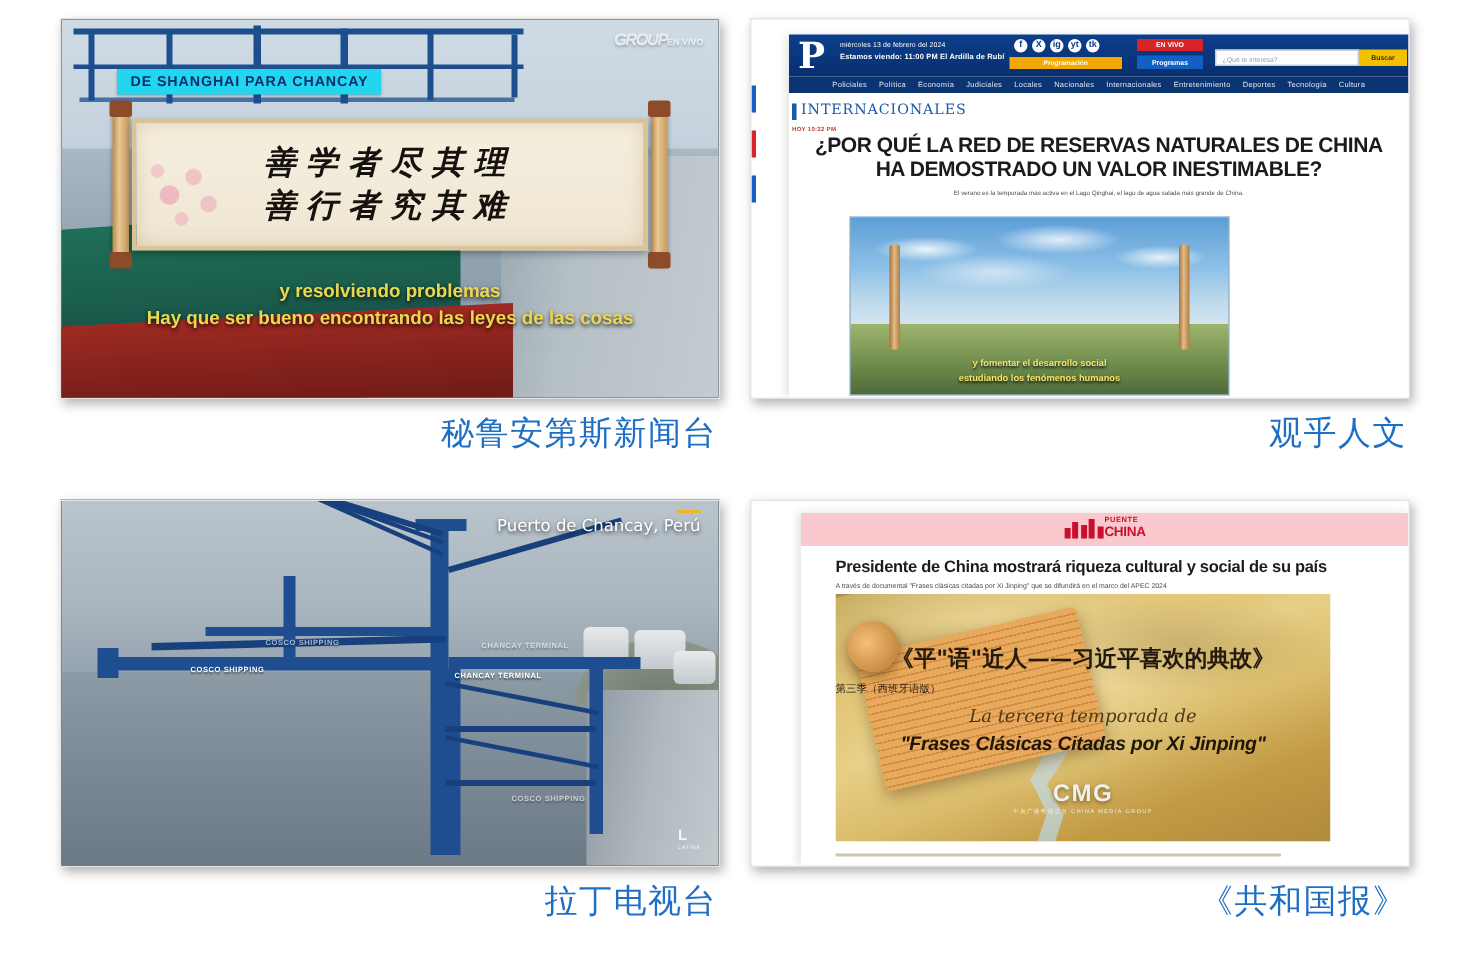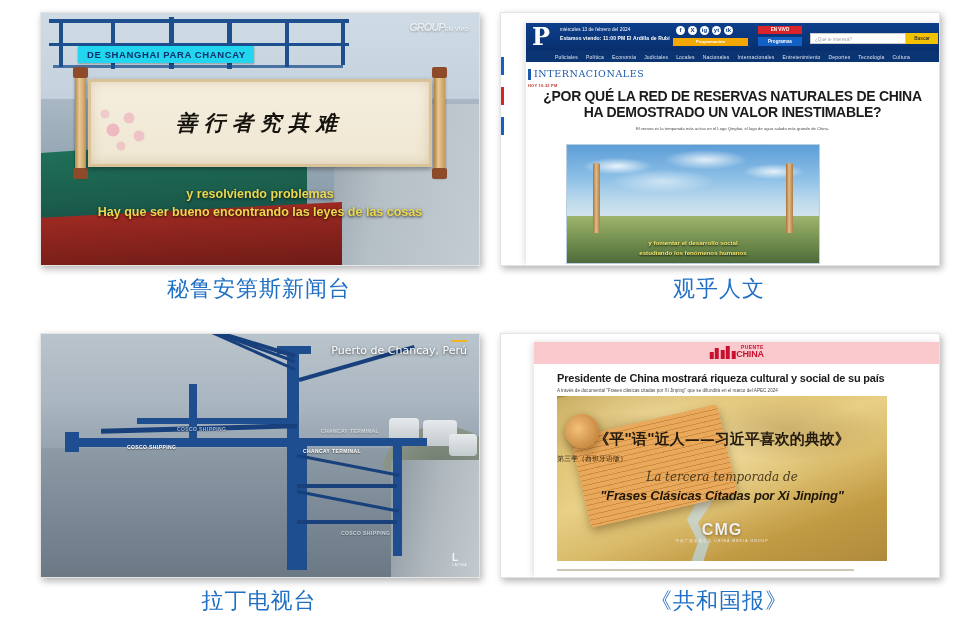--- a/index.html
+++ b/index.html
@@ -14,21 +14,21 @@
   }
   .cell{position:absolute;}
   
   .frame{
     position:relative;overflow:hidden;
     border:1px solid #e4e4e4;
     box-shadow:2px 3px 7px rgba(0,0,0,.30);
     background:#111;
   }
   .caption{
-    position:absolute;width:100%;text-align:center;
+    position:absolute;width:100%;text-align:right;
     color:#1f6fc4;
     font-family:Liberation Serif, serif;
     font-size:22px;letter-spacing:1px;
   }
 
   
   #p1{left:40px;top:12px;width:438px;height:252px;}
   .sky{
     position:absolute;inset:0;
     background:linear-gradient(#cfdbe4 0%,#c6d3de 30%,#b9c7d3 52%,#9fb0bd 66%,#8e9fae 100%);
@@ -217,21 +217,21 @@
   .p3mark small{display:block;font-size:3.5px;letter-spacing:.5px;font-weight:normal;}
   .crtext{position:absolute;color:#fff;font-size:5px;font-weight:bold;letter-spacing:.4px;
     text-shadow:0 1px 1px rgba(0,0,0,.5);}
 
   
   #p4{left:500px;top:333px;width:438px;height:243px;}
   .pc-wrap{position:absolute;left:33px;top:8px;right:0;bottom:0;background:#fff;
     box-shadow:-2px 0 6px rgba(0,0,0,.12);}
   .pc-band{position:absolute;left:0;right:0;top:0;height:22px;background:#f9c9ce;}
   .pc-logo{position:absolute;left:50%;top:3px;transform:translateX(-50%);
-    display:flex;align-items:center;gap:1px;text-align:right;}
+    display:flex;align-items:center;gap:1px;}
   .pc-bld{display:flex;align-items:flex-end;gap:1.5px;}
   .pc-bld i{display:block;width:4px;background:#c8102e;}
   .pc-txt{line-height:1;}
   .pc-txt .a{color:#c8102e;font-size:5px;font-weight:bold;letter-spacing:.4px;}
   .pc-txt .b{color:#c8102e;font-size:9px;font-weight:bold;letter-spacing:-.2px;}
   .pc-head{position:absolute;left:23px;right:18px;top:30px;color:#1c1c1c;
     font-size:11px;font-weight:bold;letter-spacing:-.2px;}
   .pc-sub{position:absolute;left:23px;right:18px;top:46px;color:#4a4a4a;font-size:4.6px;}
   .pc-video{position:absolute;left:23px;top:54px;width:330px;height:165px;overflow:hidden;}
   .pc-bg{position:absolute;inset:0;
@@ -304,20 +304,21 @@
         <div class="rod l">
           <span class="cap t"></span>
             <span class="cap b"></span>
         </div>
         <div class="rod r">
           <span class="cap t"></span>
             <span class="cap b"></span>
         </div>
         <div class="paper">
           <div class="blossom"></div>
+          <div class="calli">善学者尽其理</div>
           <div class="calli">善行者究其难</div>
         </div>
       </div>
 
       <div class="subs">
         <div>y resolviendo problemas</div>
         <div>Hay que ser bueno encontrando las leyes de las cosas</div>
       </div>
     </div>
     <div class="caption" style="top:262px;">秘鲁安第斯新闻台</div>

